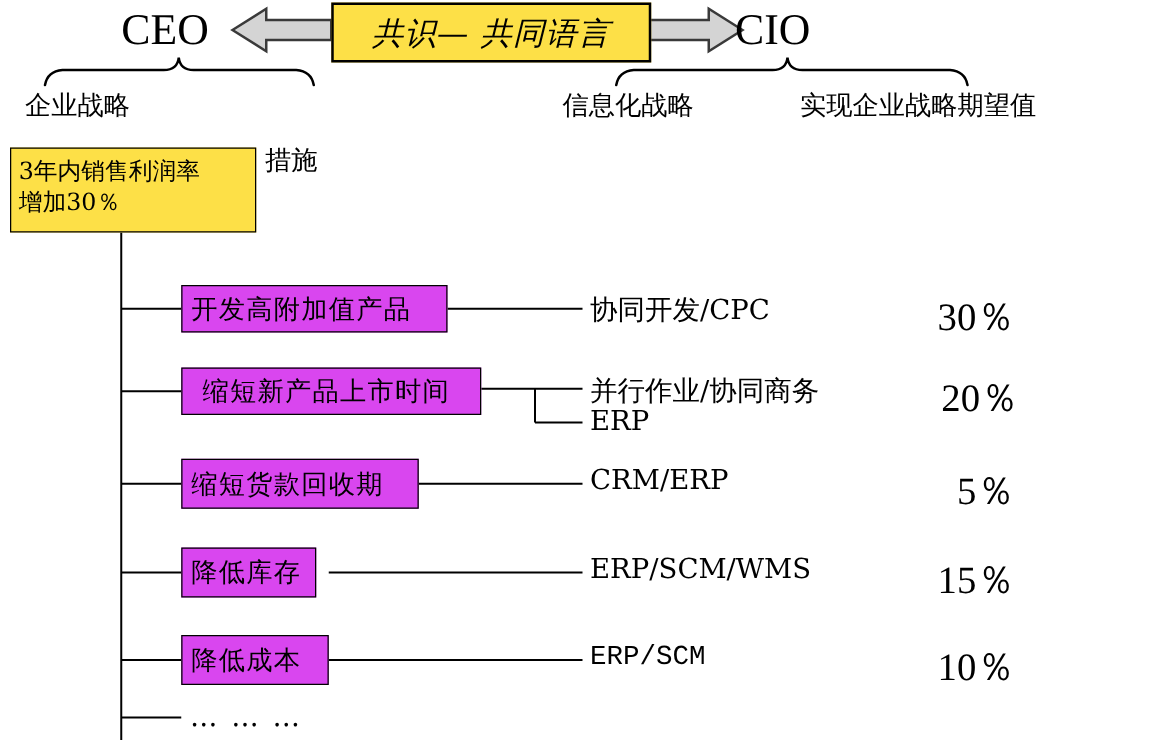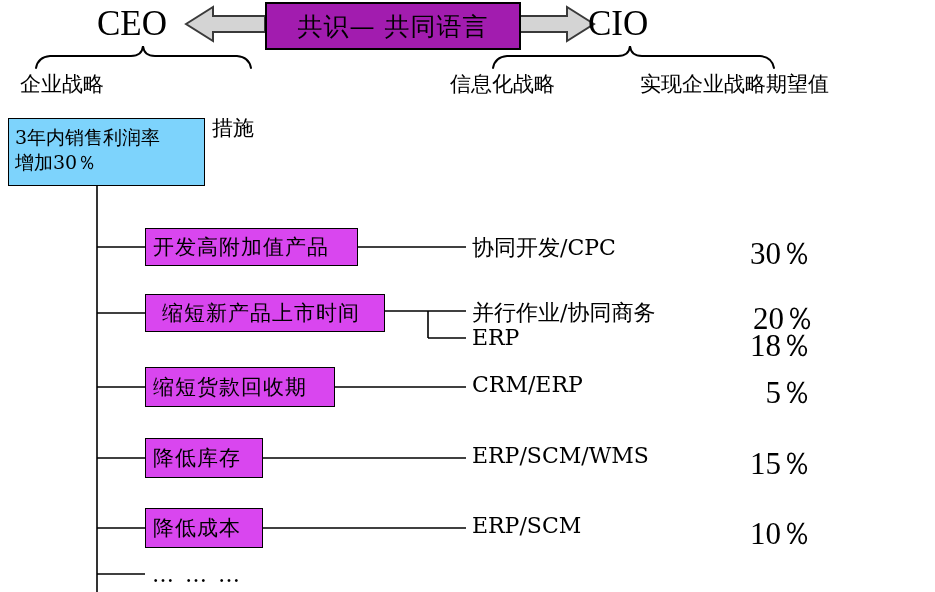--- a/index.html
+++ b/index.html
@@ -21,42 +21,42 @@
     font-size:35px;
     letter-spacing:0px;
   }
   #ceo{left:97px;top:6px;}
   #cio{left:588px;top:6px;}
 
   .consensus-box{
     position:absolute;
     left:265px;top:2px;width:252px;height:44px;
     border:2px solid #000;
-    background:#a21caf;
-    display:flex;align-items:center;justify-content:center;
+    background:#fde047;
+    display:flex;align-items:center;justify-content:center;font-style:italic;
   }
   .consensus-box span{
     font-family:"DejaVu Serif", serif;
     font-size:25px;
     letter-spacing:1px;
   }
 
   
   .cap{font-family:"DejaVu Serif", serif;font-size:21px;}
   #cap-strategy{left:20px;top:74px;}
   #cap-measures{left:212px;top:74px;margin-top:44px;}
   #cap-it-strategy{left:450px;top:74px;}
   #cap-expect{left:640px;top:74px;}
 
   
   .goal-box{
     position:absolute;
     left:8px;top:118px;width:197px;height:68px;
     border:1.5px solid #000;
-    background:#7dd3fc;
+    background:#fde047;
     box-sizing:border-box;
     padding:6px 6px 0 6px;
   }
   .goal-box .l1,.goal-box .l2{
     font-family:"DejaVu Serif", serif;
     font-size:19px;
     line-height:25px;
     white-space:nowrap;
   }
 
@@ -68,21 +68,21 @@
     box-sizing:border-box;
     display:flex;align-items:center;
     padding-left:7px;
     font-family:"DejaVu Serif", serif;
     font-size:21px;
     letter-spacing:1px;
   }
   #mbox0{left:145px;top:228px;width:213px;height:38px;}
   #mbox1{left:145px;top:294px;width:240px;height:38px;padding-left:16px;}
   #mbox2{left:145px;top:367px;width:190px;height:40px;}
-  #mbox3{left:145px;top:438px;width:118px;height:40px;}
+  #mbox3{left:145px;top:438px;width:108px;height:40px;}
   #mbox4{left:145px;top:508px;width:118px;height:40px;}
 
   
   .sol{
     position:absolute;left:472px;
     font-family:"DejaVu Serif", serif;
     font-size:22px;
     white-space:nowrap;
   }
   .pct{
@@ -90,21 +90,21 @@
     width:90px;text-align:right;
     font-family:"Liberation Serif", serif;
     font-size:31px;
     white-space:nowrap;
   }
   #sol0{top:233px;} #pct0{left:722px;top:233px;}
   #sol1{top:298px;} #pct1{left:725px;top:298px;}
   #sol2{top:325px;} #pct2{left:722px;top:325px;}
   #sol3{top:372px;} #pct3{left:722px;top:372px;}
   #sol4{top:443px;} #pct4{left:722px;top:443px;}
-  #sol5{top:513px;} #pct5{left:722px;top:513px;}
+  #sol5{top:513px;font-family:Liberation Mono, monospace;} #pct5{left:722px;top:513px;}
 
   .ellipsis{
     position:absolute;left:152px;top:562px;
     font-family:"DejaVu Serif", serif;
     font-size:22px;letter-spacing:2px;
   }
 </style>
 </head>
 <body>
 
@@ -164,21 +164,20 @@
   <div class="mbox" id="mbox3">降低库存</div>
   <div class="mbox" id="mbox4">降低成本</div>
 
   <div class="sol" id="sol0">协同开发/CPC</div>
   <div class="pct" id="pct0">30％</div>
 
   <div class="sol" id="sol1">并行作业/协同商务</div>
   <div class="pct" id="pct1">20％</div>
 
   <div class="sol" id="sol2">ERP</div>
-  <div class="pct" id="pct2">18％</div>
 
   <div class="sol" id="sol3">CRM/ERP</div>
   <div class="pct" id="pct3">5％</div>
 
   <div class="sol" id="sol4">ERP/SCM/WMS</div>
   <div class="pct" id="pct4">15％</div>
 
   <div class="sol" id="sol5">ERP/SCM</div>
   <div class="pct" id="pct5">10％</div>
 

